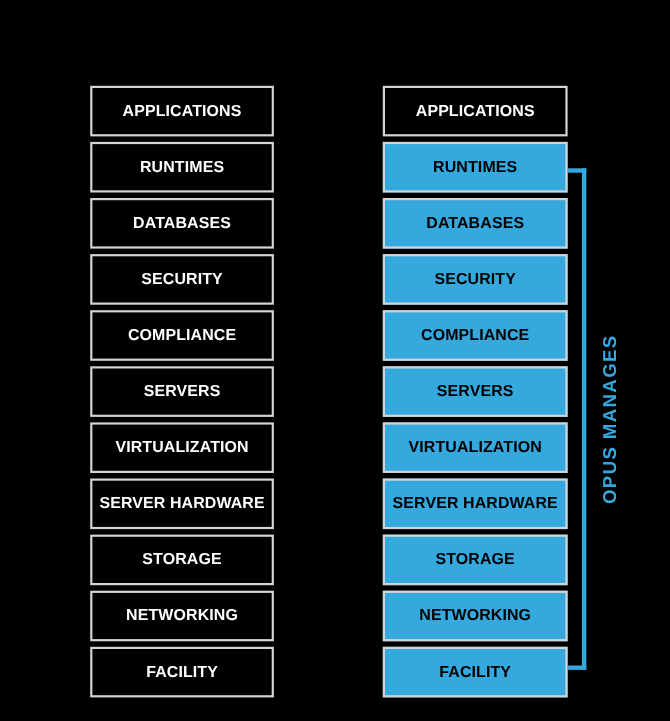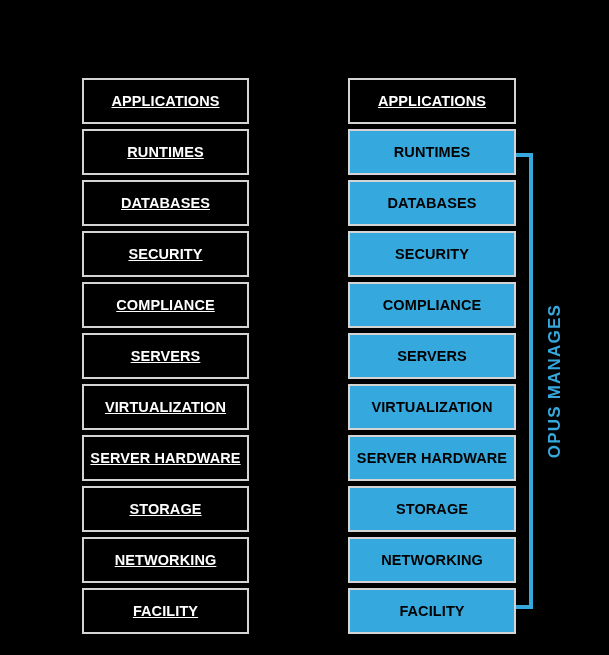--- a/index.html
+++ b/index.html
@@ -51,21 +51,20 @@
     white-space: nowrap;
     letter-spacing: 0.1px;
   }
 
   
   .layer-box.variant-dark {
     background: #000000;
   }
   .layer-box.variant-dark .layer-label {
     color: #ffffff;
-    text-decoration: underline;
   }
 
   
   .layer-box.variant-blue {
     background: #35a8dd;
   }
   .layer-box.variant-blue .layer-label {
     color: #000000;
   }
 

